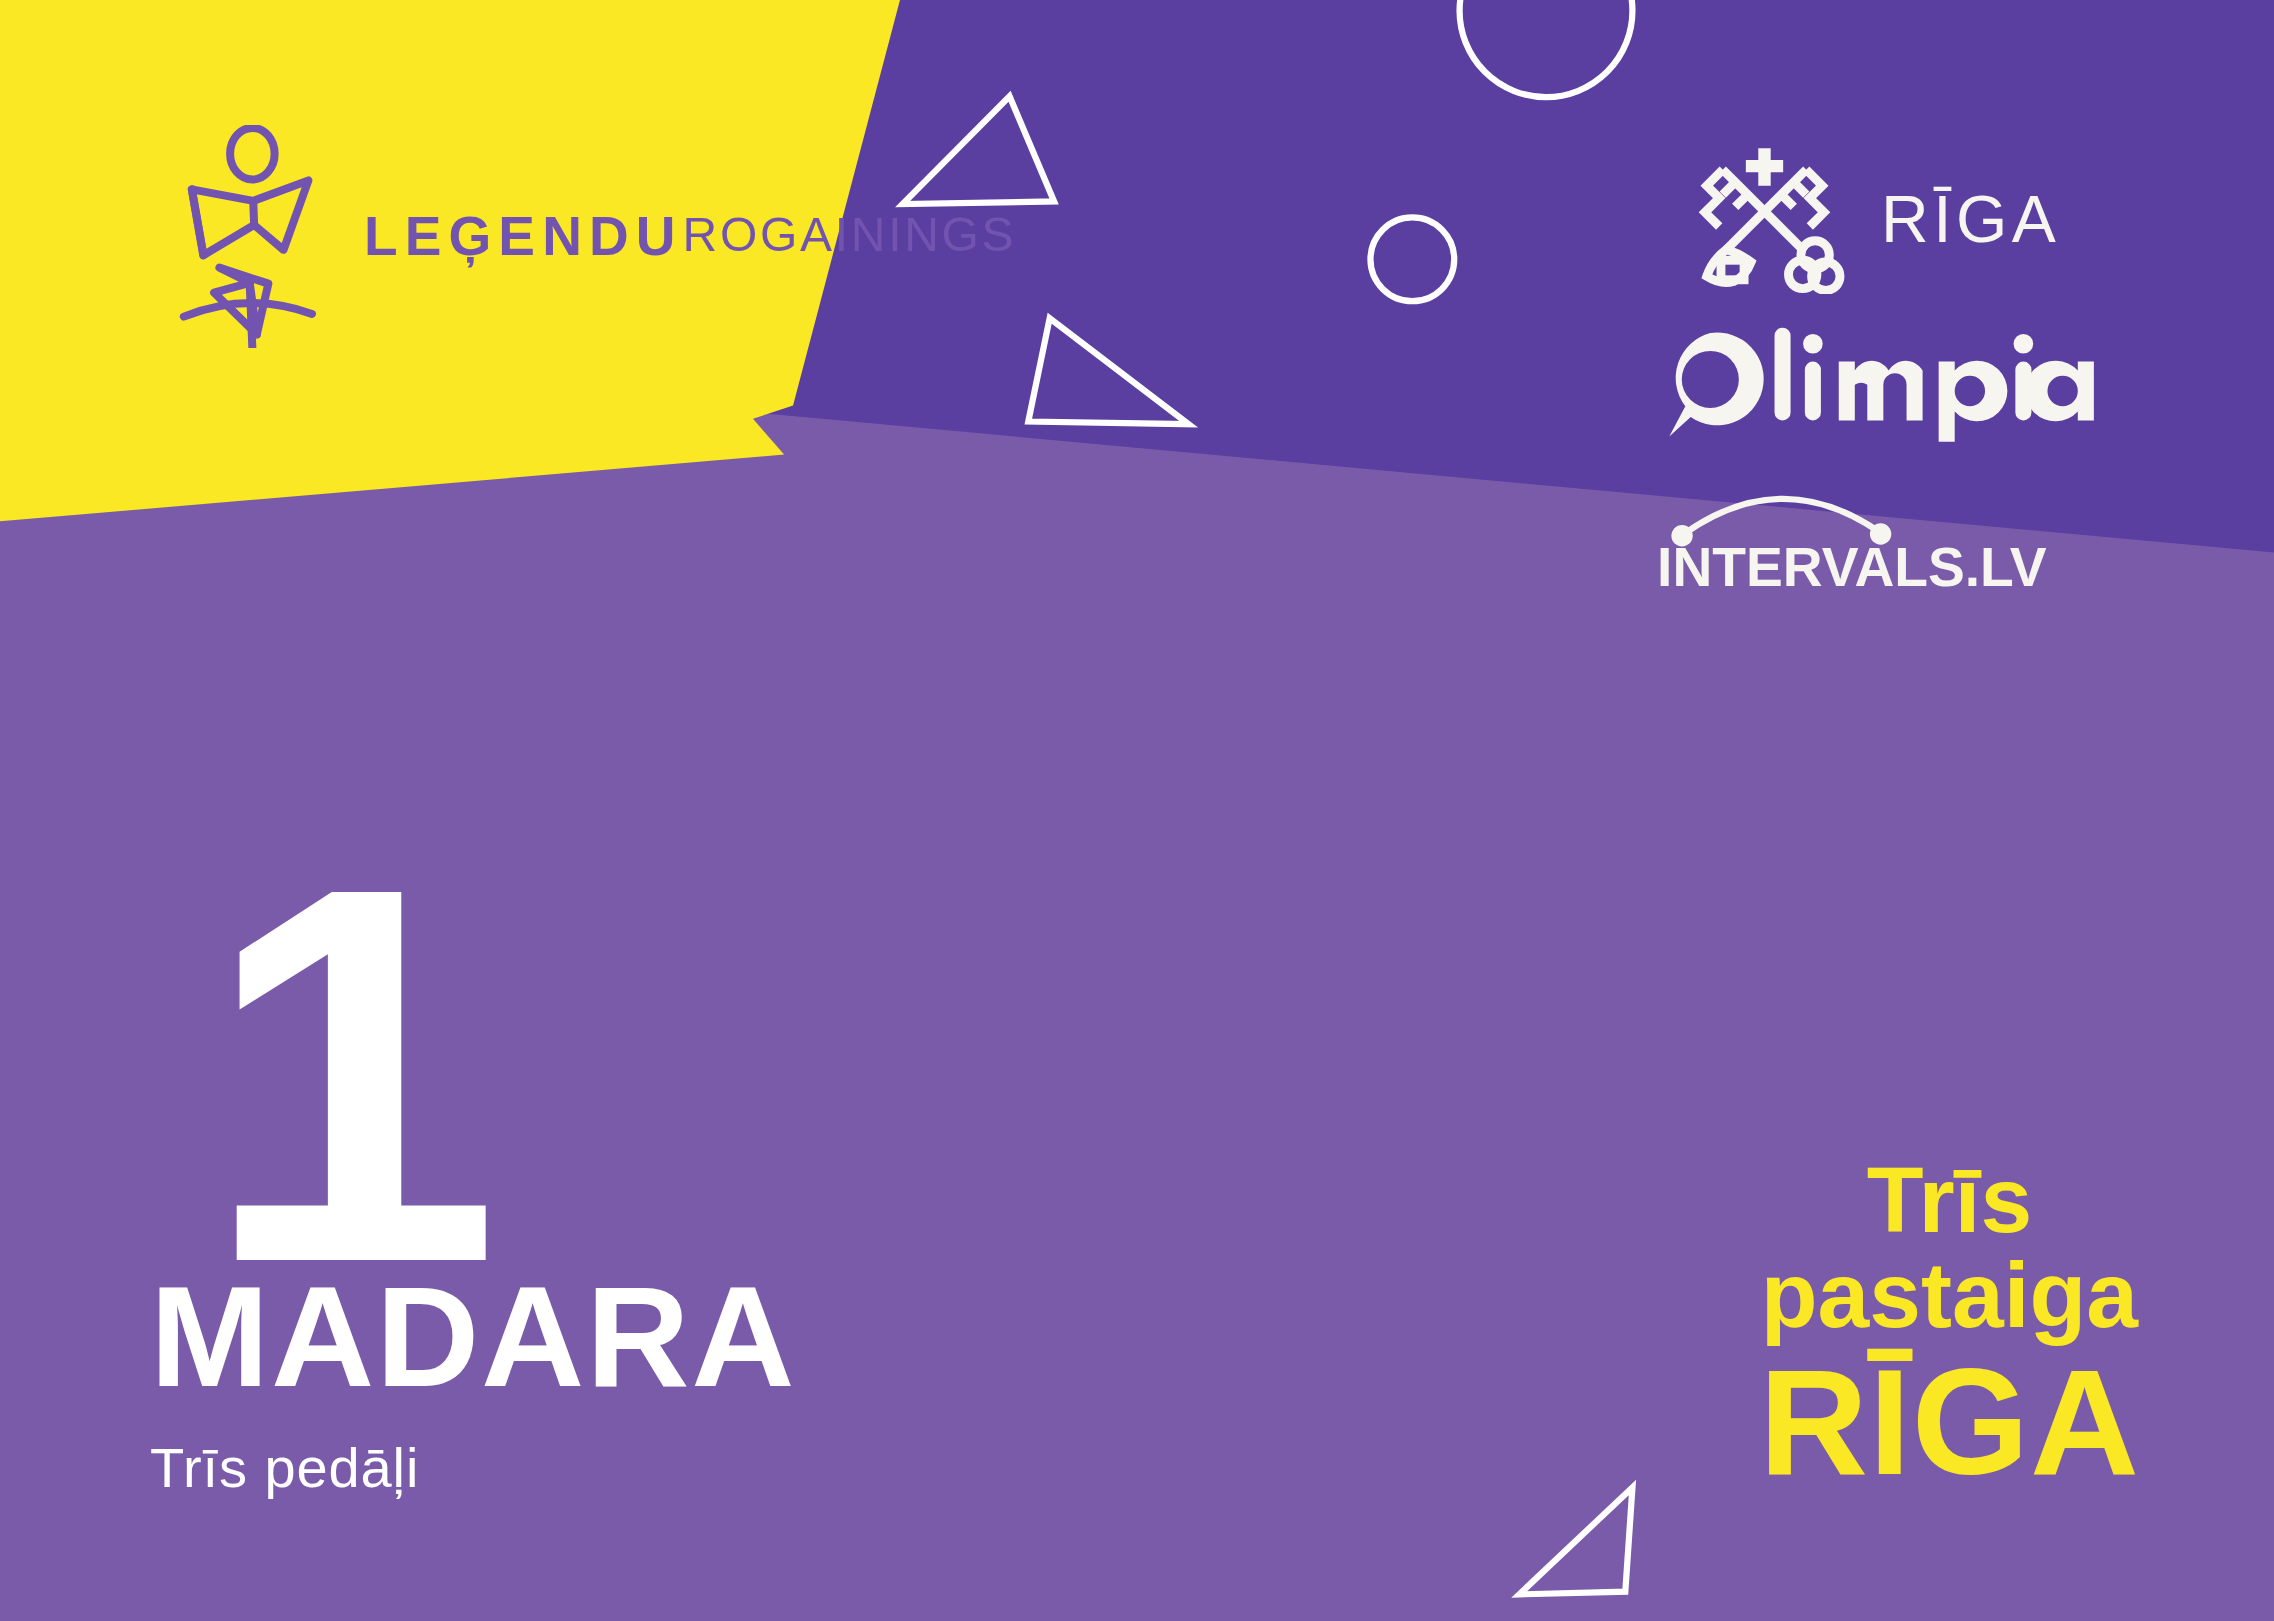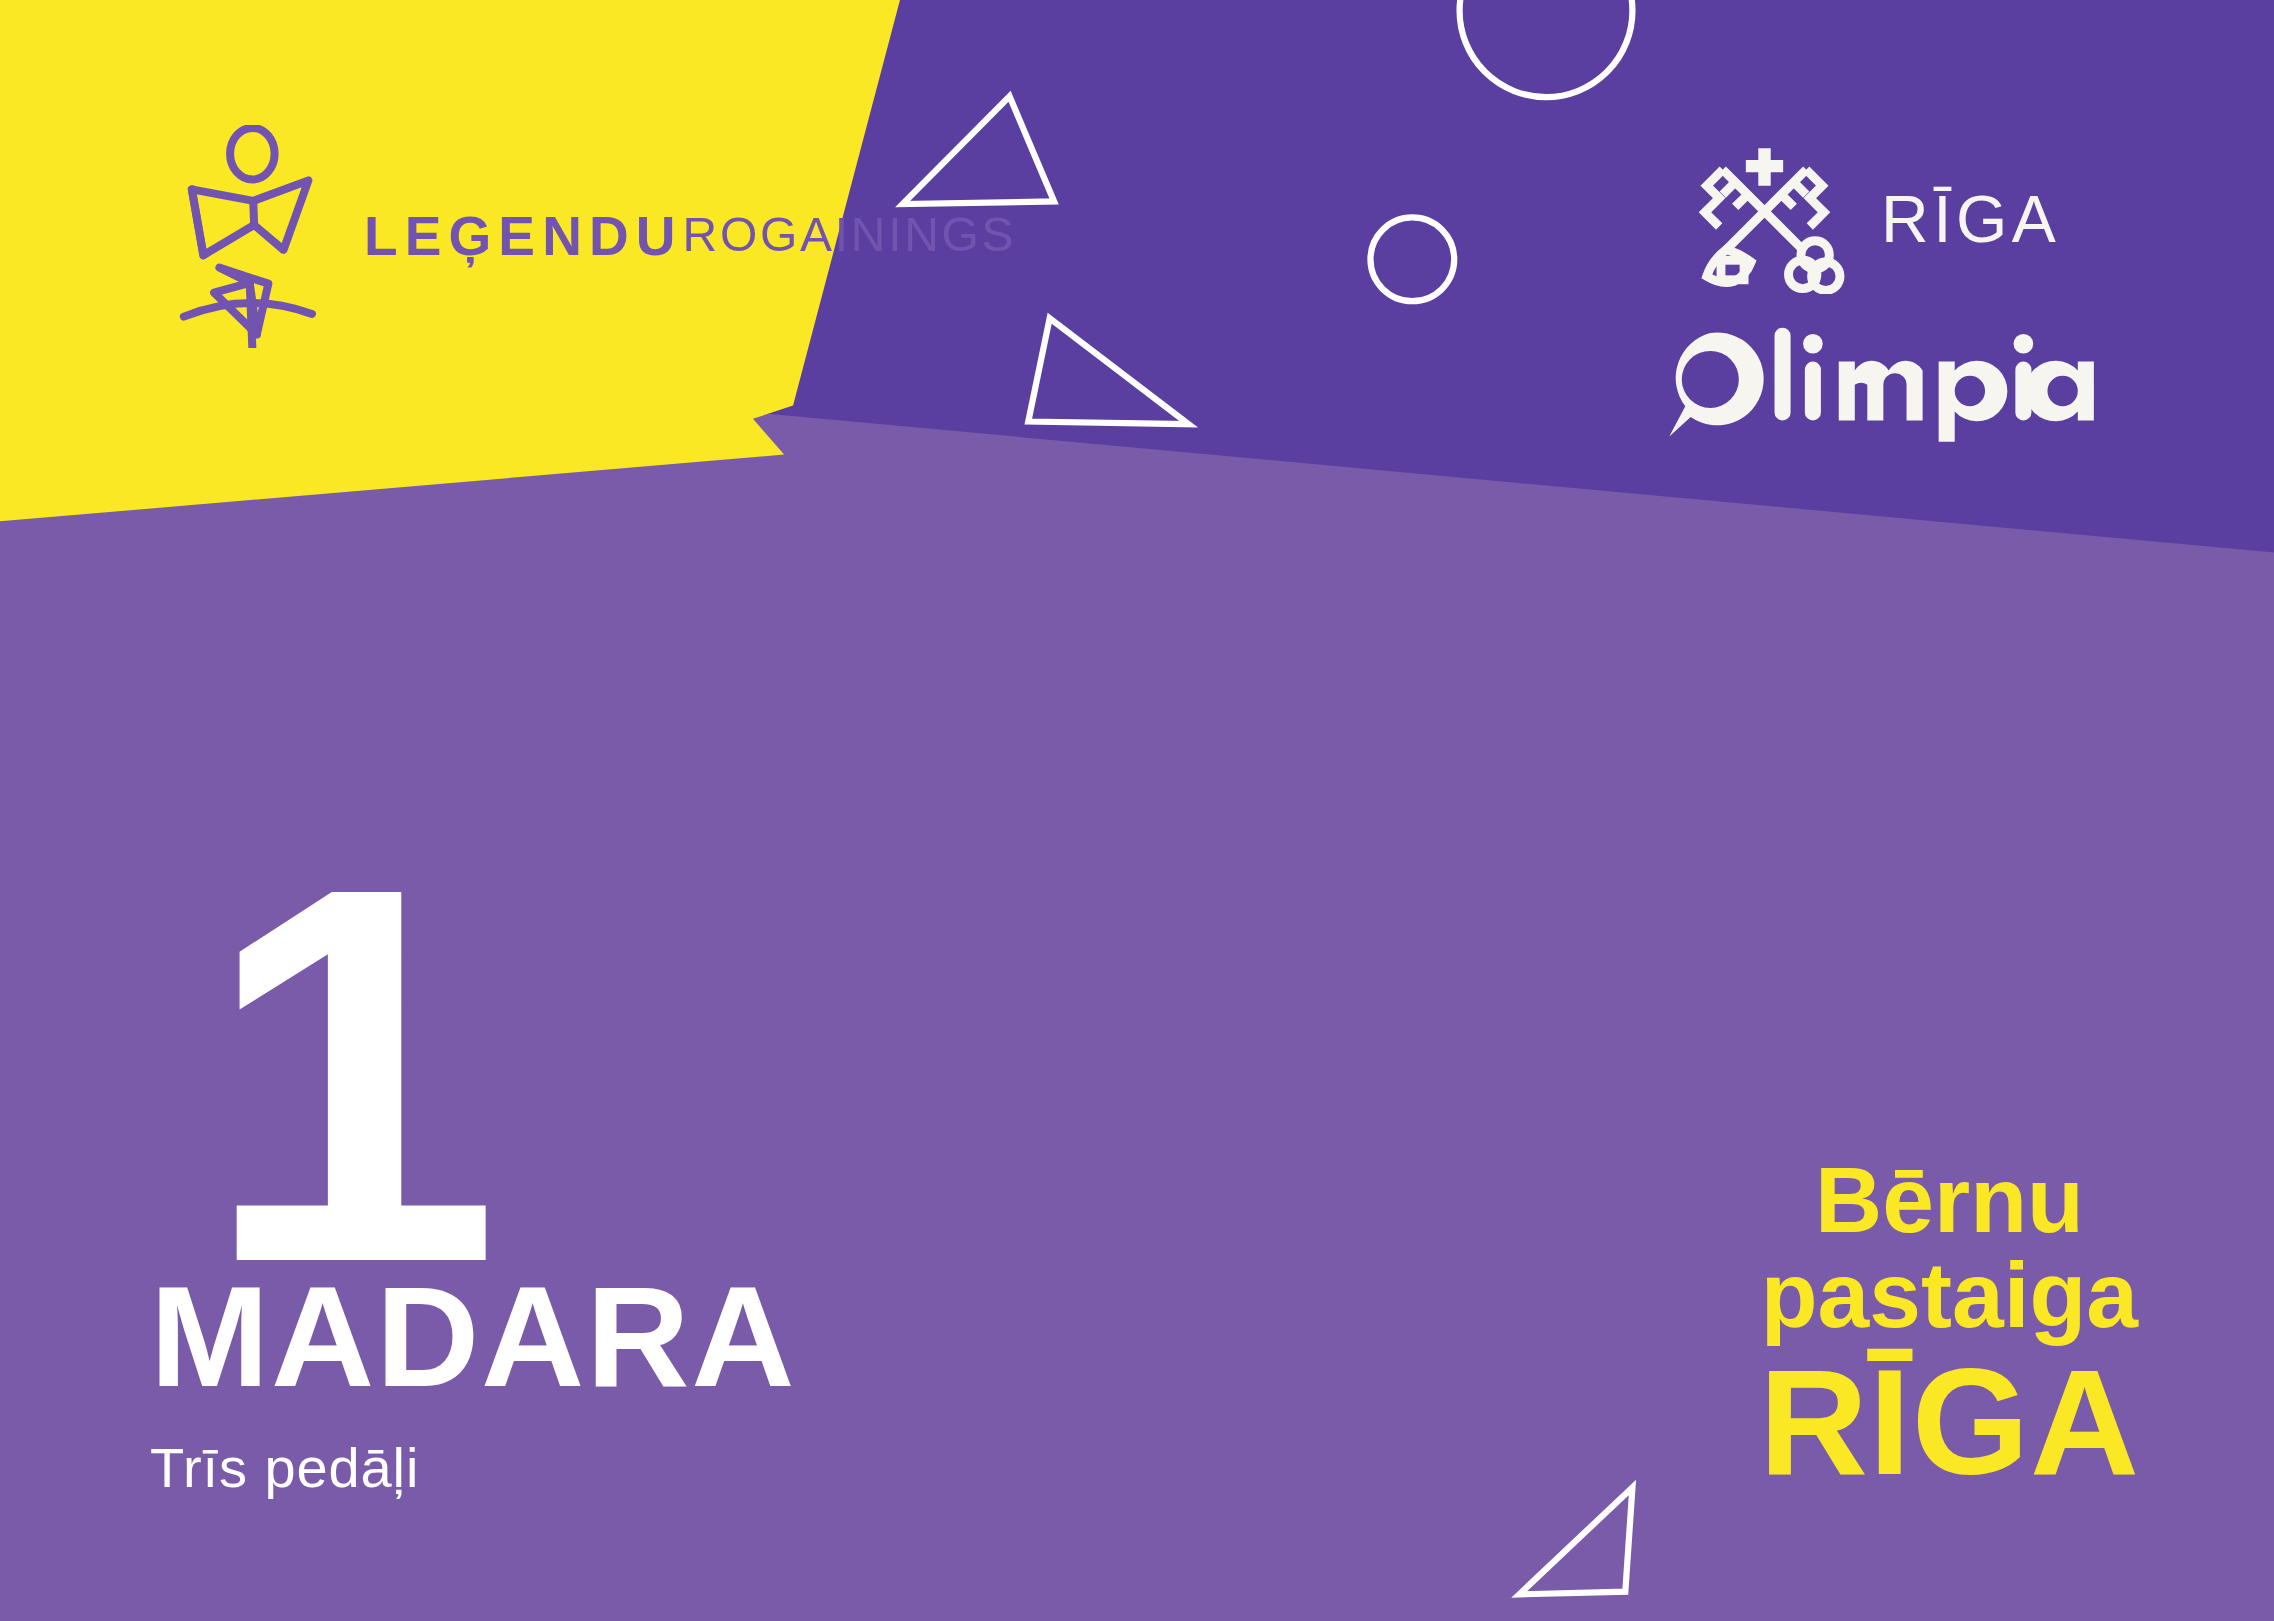--- a/index.html
+++ b/index.html
@@ -233,29 +233,38 @@
 
           <rect x="404" y="42" width="18" height="66" rx="9"></rect>
           <circle cx="413" cy="22" r="11"></circle>
 
           <path d="M 474 42 L 492 42 L 492 108 L 474 108 L 474 98 A 34 34 0 1 1 474 52 Z
                    M 457 58 A 17 17 0 1 0 457 92 A 17 17 0 1 0 457 58 Z"></path>
         </g>
       </svg>
     </div>
 
+    <div class="sponsor" id="sponsor-intervals">
+      <svg id="intervals-mark" viewBox="0 0 520 128" xmlns="http://www.w3.org/2000/svg">
+
+        <path d="M 38 64 Q 148 -14 258 62" fill="none" stroke="#F7F5EF" stroke-width="7" stroke-linecap="round"></path>
+        <circle cx="36" cy="66" r="12" fill="#F7F5EF"></circle>
+        <circle cx="259" cy="64" r="12" fill="#F7F5EF"></circle>
+        <text x="8" y="122" fill="#F7F5EF" font-family="Liberation Sans, sans-serif" font-size="62" font-weight="bold" letter-spacing="0">INTERVALS.LV</text>
+      </svg>
+    </div>
 
   </div>
 
   <div id="entrant">
     <div id="entrant-number">1</div>
     <div id="entrant-name">MADARA</div>
     <div id="entrant-sub">Trīs pedāļi</div>
   </div>
 
   <div id="event-label">
-    <div class="event-small">Bērnu</div>
+    <div class="event-small">Trīs</div>
     <div class="event-small">pastaiga</div>
     <div class="event-big">RĪGA</div>
   </div>
 
 </div>
 
 
 </body></html>

